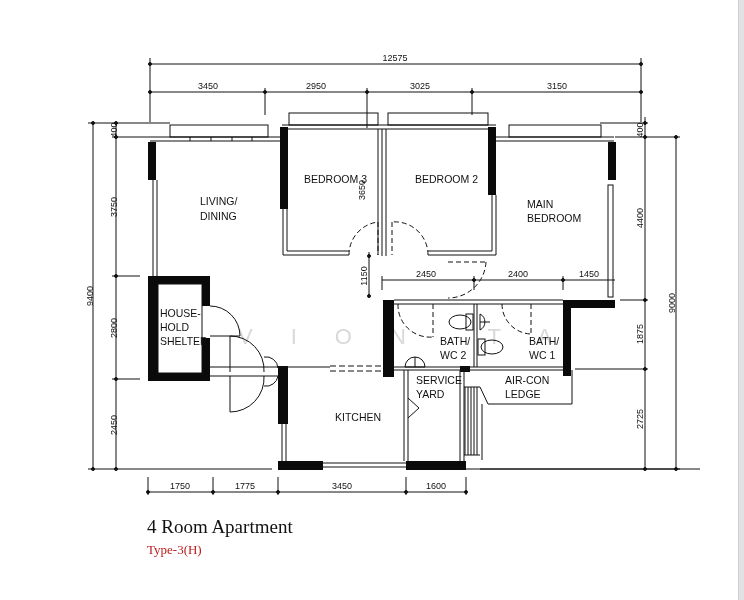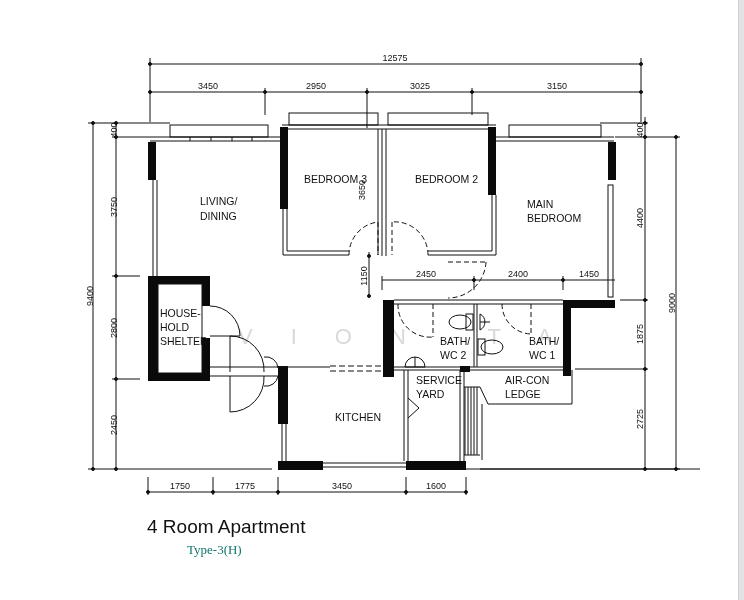--- a/index.html
+++ b/index.html
@@ -2,22 +2,22 @@
 <html><head>
 <meta charset="utf-8">
 <style>
   html,body{margin:0;padding:0;background:#ffffff;}
   body{width:744px;height:600px;position:relative;overflow:hidden;font-family:"Liberation Sans",sans-serif;}
   .edge-strip{position:absolute;left:738px;top:0;width:6px;height:600px;background:#e2e2e4;border-left:1px solid #d0d0d2;}
   svg.plan{position:absolute;left:0;top:0;}
   .dim{font-family:"Liberation Sans",sans-serif;font-size:9px;fill:#111;}
   .room{font-family:"Liberation Sans",sans-serif;font-size:10.5px;fill:#111;}
   .wm{font-family:"Liberation Sans",sans-serif;font-size:22px;fill:#d9d9d9;letter-spacing:38px;}
-  .title{position:absolute;left:147px;top:516px;font-family:Liberation Sans, sans-serif;font-size:19px;color:#111;}
-  .subtitle{position:absolute;left:147px;top:542px;font-family:"Liberation Serif",serif;font-size:13px;color:#0f766e;margin-left:40px;}
+  .title{position:absolute;left:147px;top:516px;font-family:Liberation Serif, serif;font-size:19px;color:#111;}
+  .subtitle{position:absolute;left:147px;top:542px;font-family:"Liberation Serif",serif;font-size:13px;color:#b91c1c;}
 </style>
 </head>
 <body>
 
 <div class="edge-strip"></div>
 
 <svg class="plan" width="744" height="600" viewBox="0 0 744 600" stroke="#111" fill="none" stroke-width="1">
 
   <text class="wm" x="238" y="344" stroke="none">VION TA</text>
 

